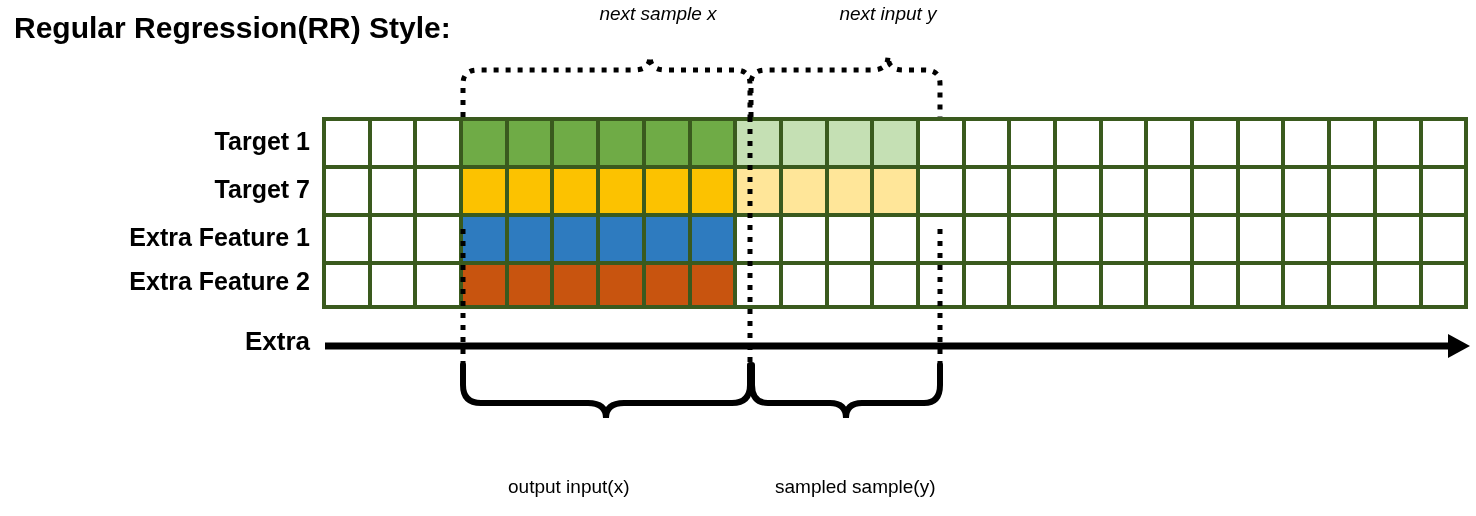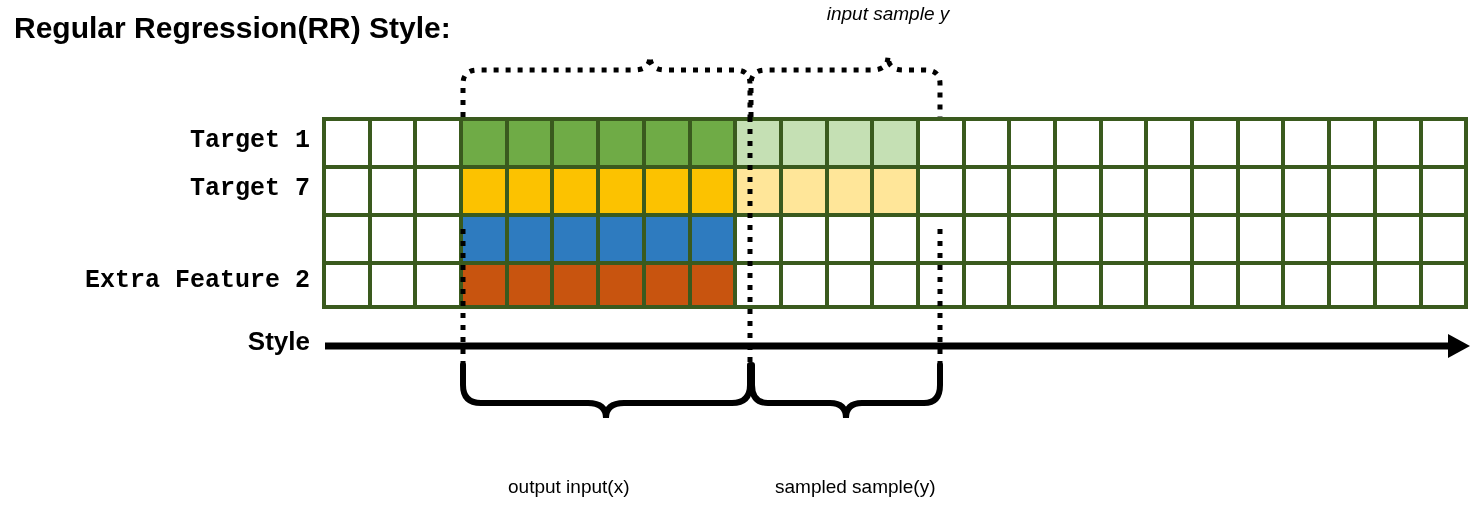--- a/index.html
+++ b/index.html
@@ -44,21 +44,20 @@
   .row-label {
     position: absolute;
     right: 0;
     font-size: 25px;
     font-weight: bold;
     color: #000000;
     white-space: nowrap;
     text-align: right;
     line-height: 48px;
     height: 48px;
-    font-family: Liberation Mono, monospace;
   }
   #row-labels {
     position: absolute;
     left: 0;
     top: 117px;
     width: 310px;
     height: 192px;
   }
 
   #grid-wrap {
@@ -115,25 +114,27 @@
   #caption-input { left: 508px; top: 424px; }
   #caption-output { left: 775px; top: 424px; }
 </style>
 </head>
 <body>
 
 <div id="stage">
 
   <div id="page-title">Regular Regression(RR) Style:</div>
 
-  <div class="brace-label" id="next-sample-y-label">input sample y</div>
+  <div class="brace-label" id="next-sample-x-label">next sample x</div>
+  <div class="brace-label" id="next-sample-y-label">next input y</div>
 
   <div id="row-labels">
     <div class="row-label" style="top:0px">Target 1</div>
     <div class="row-label" style="top:48px">Target 7</div>
+    <div class="row-label" style="top:96px">Extra Feature 1</div>
     <div class="row-label" style="top:140px">Extra Feature 2</div>
   </div>
 
   <div id="grid-wrap" style="background: rgb(58, 90, 30);">
     <div class="grid-row">
         <div class="cell" style="background: rgb(255, 255, 255);"></div>
         <div class="cell" style="background: rgb(255, 255, 255);"></div>
         <div class="cell" style="background: rgb(255, 255, 255);"></div>
         <div class="cell" style="background: rgb(111, 171, 70);"></div>
         <div class="cell" style="background: rgb(111, 171, 70);"></div>
@@ -234,21 +235,21 @@
         <div class="cell" style="background: rgb(255, 255, 255);"></div>
         <div class="cell" style="background: rgb(255, 255, 255);"></div>
         <div class="cell" style="background: rgb(255, 255, 255);"></div>
         <div class="cell" style="background: rgb(255, 255, 255);"></div>
         <div class="cell" style="background: rgb(255, 255, 255);"></div>
         <div class="cell" style="background: rgb(255, 255, 255);"></div>
         <div class="cell" style="background: rgb(255, 255, 255);"></div>
       </div>
   </div>
 
-  <div id="time-label">Style</div>
+  <div id="time-label">Extra</div>
 
   <svg class="overlay" viewBox="0 0 1476 516">
 
     <g fill="none" stroke="#000000" stroke-width="5" stroke-linecap="butt" stroke-dasharray="5,7">
       <path d="M463,117 L463,84 Q463,70 478,70 L634,70 Q650,70 650,56 Q650,70 665,70 L735,70 Q750,70 750,84 L750,117"></path>
     </g>
     <g fill="none" stroke="#000000" stroke-width="5" stroke-linecap="butt" stroke-dasharray="5,7">
       <path d="M751,117 L751,84 Q751,70 766,70 L872,70 Q888,70 888,56 Q888,70 903,70 L925,70 Q940,70 940,84 L940,117"></path>
     </g>
 

